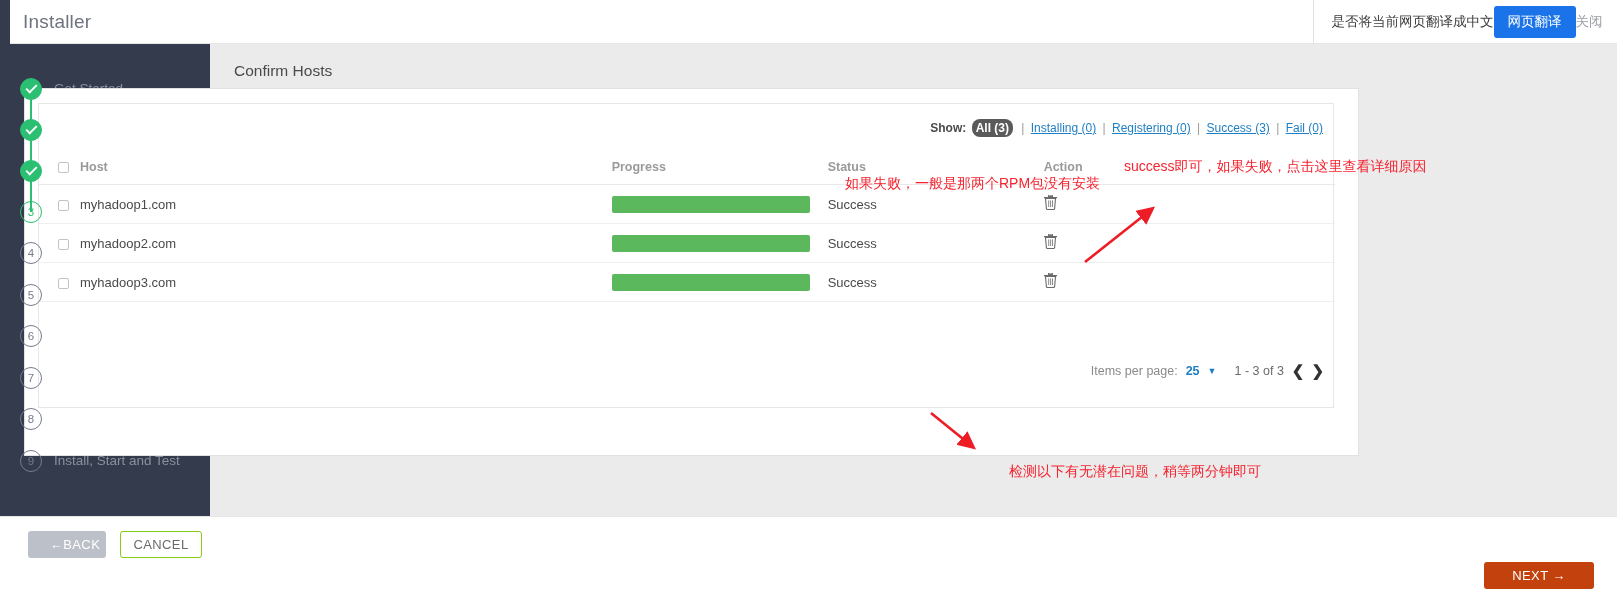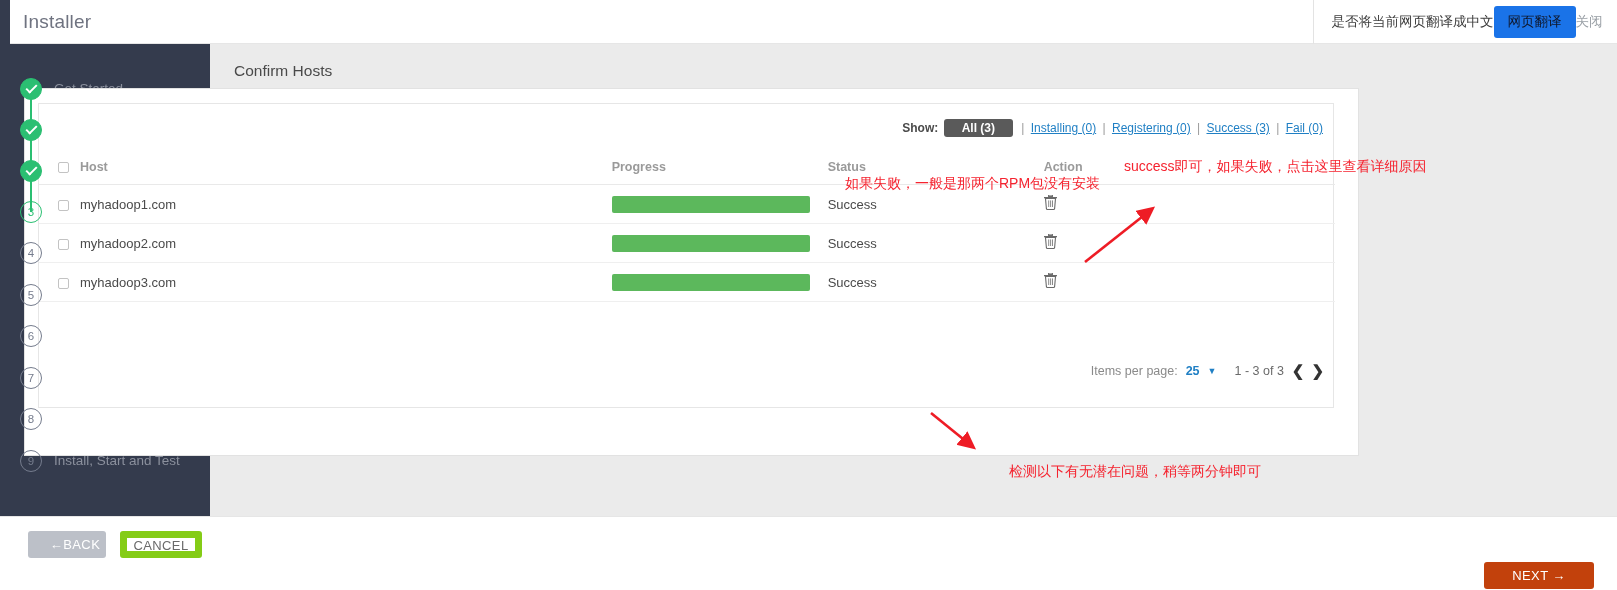--- a/index.html
+++ b/index.html
@@ -25,21 +25,21 @@
     margin-left: 23px; font-size: 19px; color: #6f7380; letter-spacing: .2px;
   }
   .translate-bar {
     position: absolute; right: 0; top: 0; height: 44px;
     display: flex; align-items: center; gap: 0;
     padding: 0 14px 0 18px;
     border-left: 1px solid #e3e3e3;
   }
   .translate-text { font-size: 13.5px; color: #3c3c3c; }
   .translate-btn {
-    background: #1a73e8; color: #0f172a; font-size: 13.5px;
+    background: #1a73e8; color: #ffffff; font-size: 13.5px;
     padding: 7px 14px; border: none; border-radius: 3px; cursor: pointer;
     font-family: "Liberation Sans", sans-serif;
   }
   .translate-close { font-size: 13.5px; color: #9aa0a6; cursor: pointer; }
   .chev { font-size: 10px; color: #9aa0a6; margin-left: -8px; cursor: pointer; }
 
   
   .sidebar {
     position: absolute; left: 0; top: 44px; width: 210px; height: 472px;
     background: #343b4d;
@@ -91,21 +91,21 @@
     border: 1px solid #e6e6e6; background: #fff;
   }
 
   .show-row {
     position: absolute; right: 10px; top: 15px;
     font-size: 12px; color: #555; white-space: nowrap;
   }
   .show-label { font-weight: bold; color: #4a4a4a; }
   .chip {
     display: inline-block; background: #5a5a5a; color: #fff;
-    padding: 2px 18px; border-radius: 3px; font-weight: bold; font-size: 12px;
+    padding: 2px 4px; border-radius: 8px; font-weight: bold; font-size: 12px;
     margin: 0 2px;
   }
   .flink { color: #1f7fc4; text-decoration: underline; cursor: pointer; }
   .sep { color: #9a9a9a; margin: 0 3px; }
 
   
   table.hosts { position: absolute; left: 0; top: 48px; width: 1296px; border-collapse: collapse; }
   table.hosts th {
     text-align: left; font-size: 12.5px; color: #9a9a9a; font-weight: bold;
     padding: 8px 0 10px 0; border-bottom: 1px solid #e9e9e9;
@@ -155,21 +155,21 @@
   .btn {
     position: absolute; font-size: 13px; font-family: "Liberation Sans", sans-serif;
     cursor: pointer; border-radius: 3px; letter-spacing: .4px;
   }
   .btn-back {
     left: 28px; top: 531px; width: 78px; height: 27px;
     background: #bcc0c8; color: #fff; border: none; padding-left: 16px;
   }
   .btn-cancel {
     left: 120px; top: 531px; width: 82px; height: 27px;
-    background: #fff; color: #6a6a6a; border: 7px solid #84cc16;
+    background: #fff; color: #6a6a6a; border: 1px solid #84cc16;
   }
   .btn-next {
     left: 1484px; top: 562px; width: 110px; height: 27px;
     background: #c2410c; color: #fff; border: none; font-size: 13px;
   }
 
   
   .anno { position: absolute; color: #f5232f; font-size: 14px; white-space: nowrap; pointer-events: none; }
   .anno-1 { left: 1124px; top: 158px; }
   .anno-2 { left: 845px; top: 175px; }

